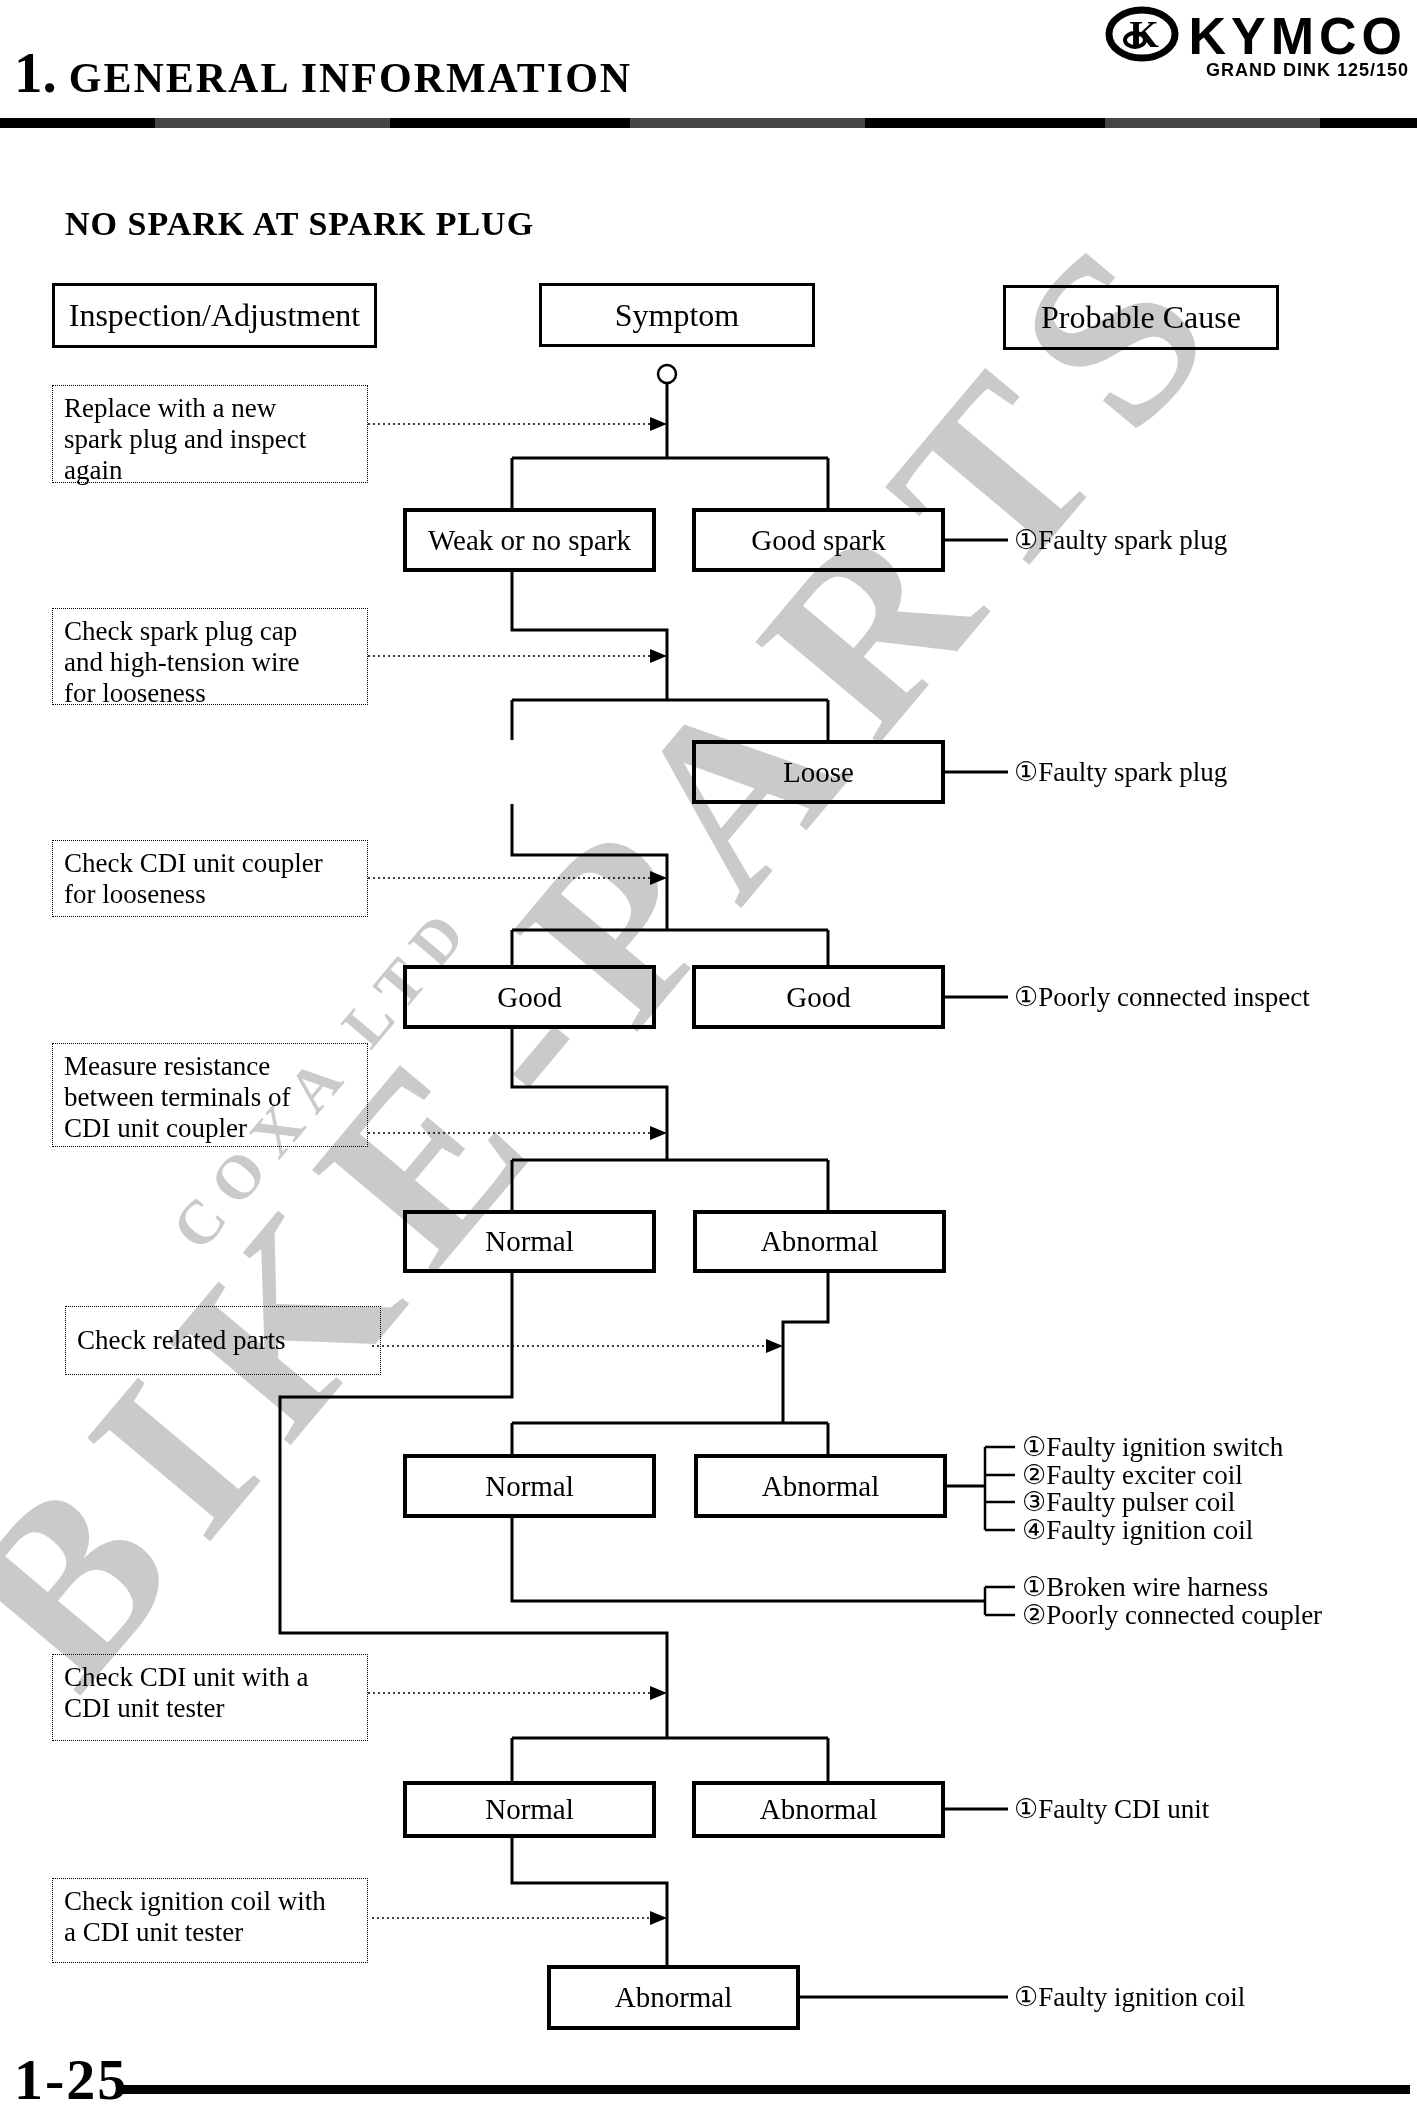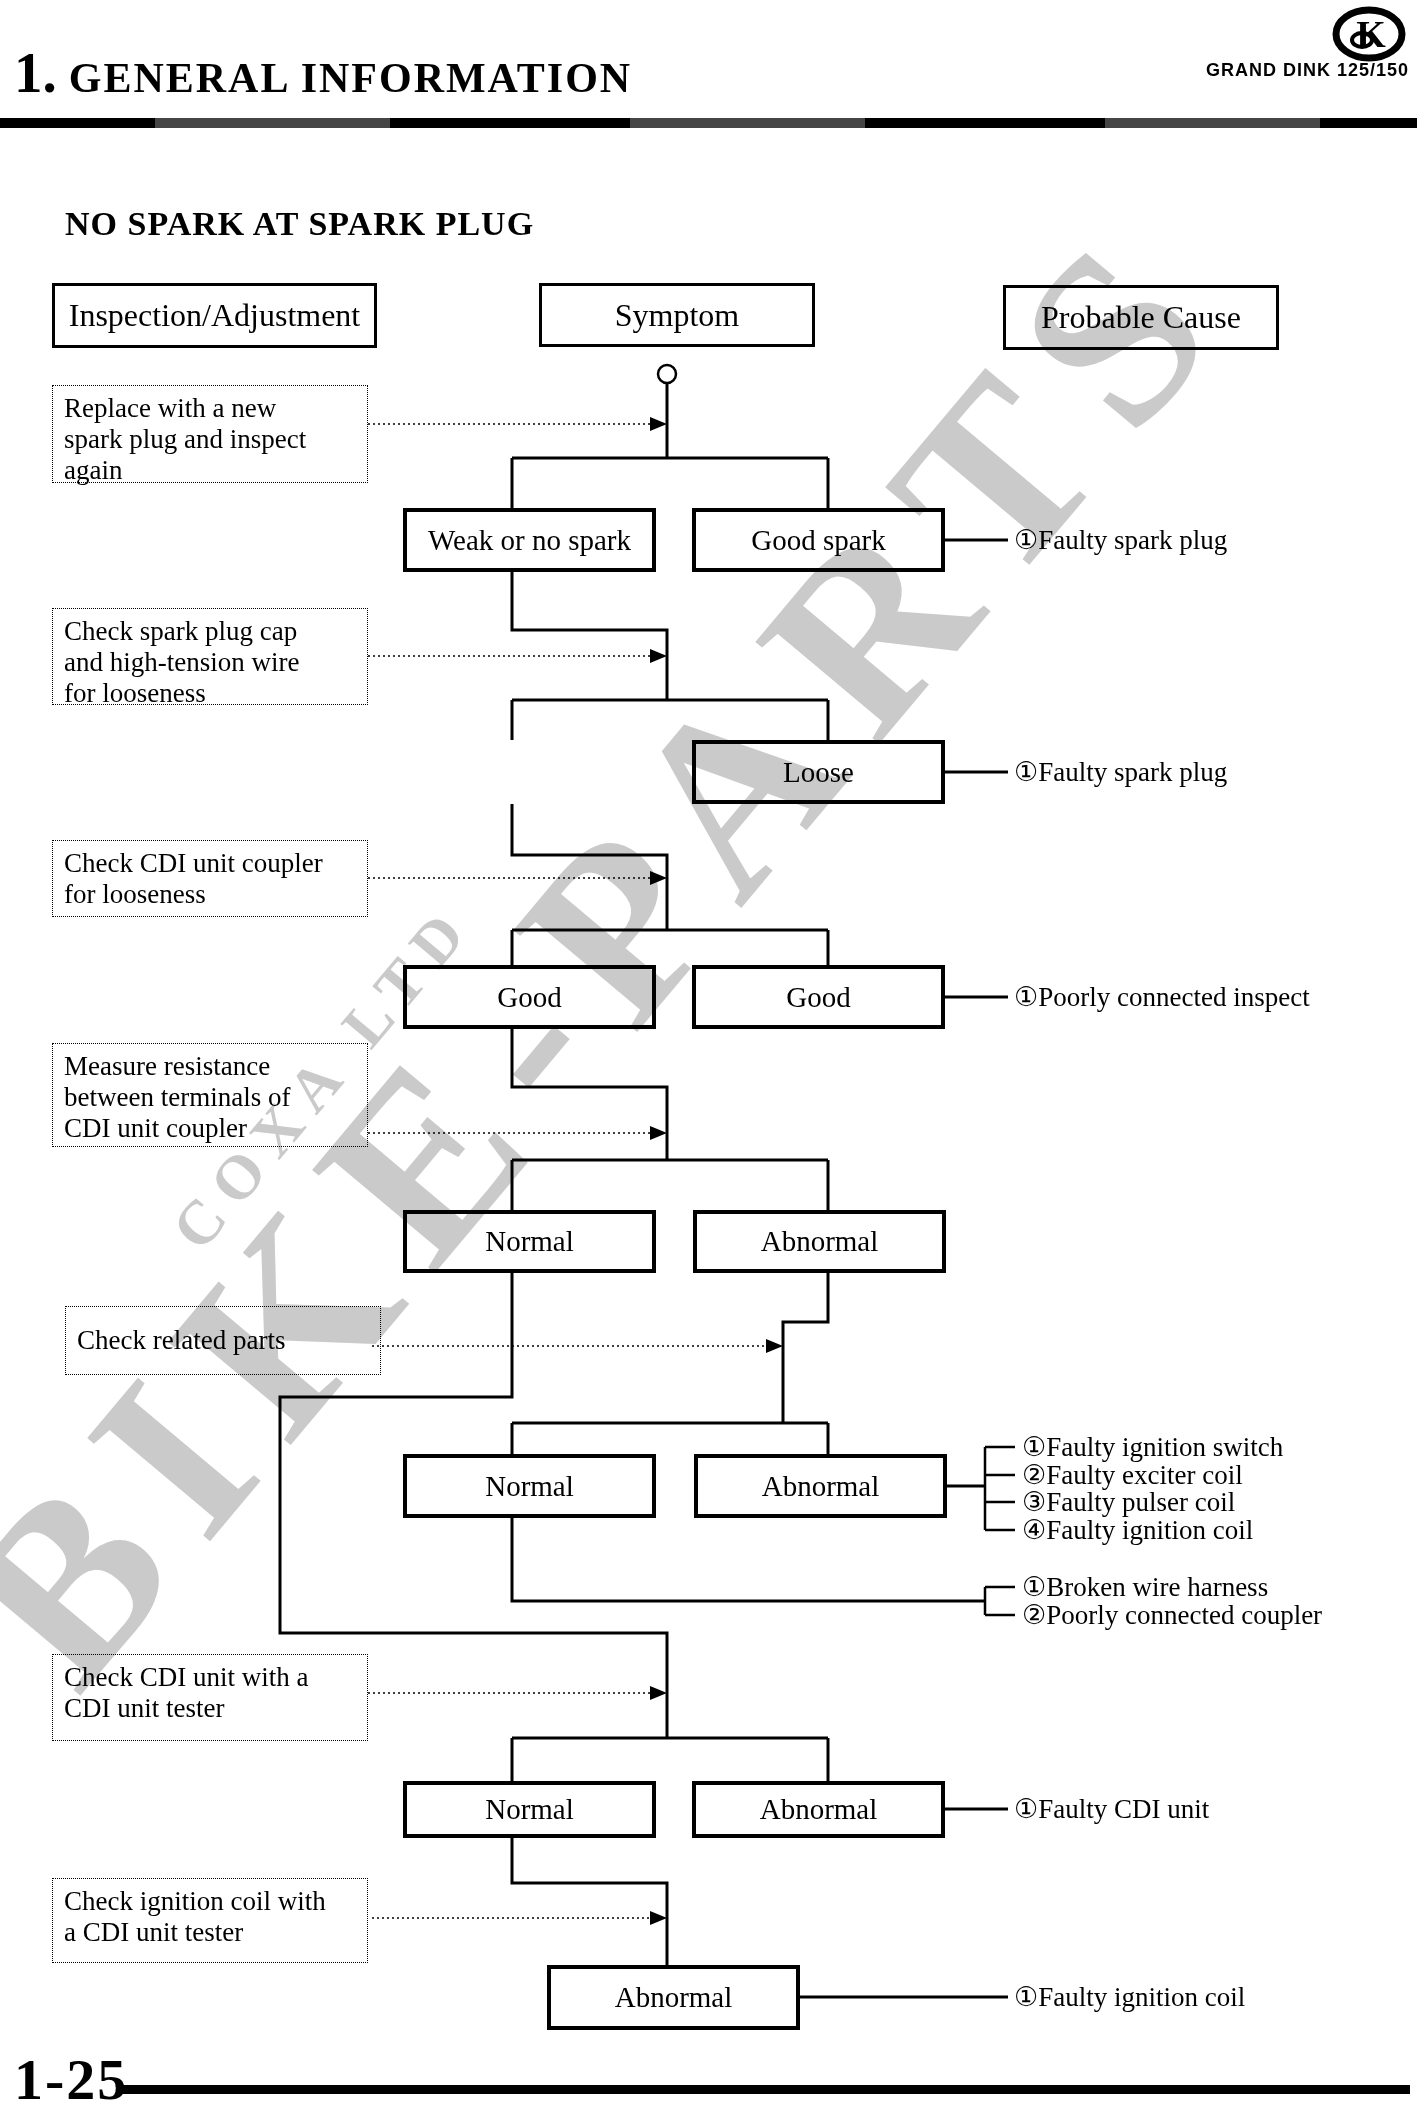--- a/index.html
+++ b/index.html
@@ -59,20 +59,21 @@
   </div>
 
   <div class="brand">
     <span>
       <svg width="76" height="56" viewBox="0 0 76 56">
         <ellipse cx="38" cy="28" rx="33" ry="24" fill="none" stroke="#000" stroke-width="7"></ellipse>
         <text x="40" y="41" font-family="Liberation Serif, serif" font-size="38" font-weight="bold" text-anchor="middle">K</text>
         <ellipse cx="31" cy="34" rx="10" ry="7" fill="none" stroke="#000" stroke-width="4"></ellipse>
       </svg>
     </span>
+    <span class="brand-word">KYMCO</span>
   </div>
   <div class="model">GRAND DINK 125/150</div>
   <div class="header-bar"></div>
 
   <div class="page-heading">NO SPARK AT SPARK PLUG</div>
 
   <div class="hbox" style="left:52px;top:283px;width:325px;height:65px;">Inspection/Adjustment</div>
   <div class="hbox" style="left:539px;top:283px;width:276px;height:64px;">Symptom</div>
   <div class="hbox" style="left:1003px;top:285px;width:276px;height:65px;">Probable Cause</div>
 

